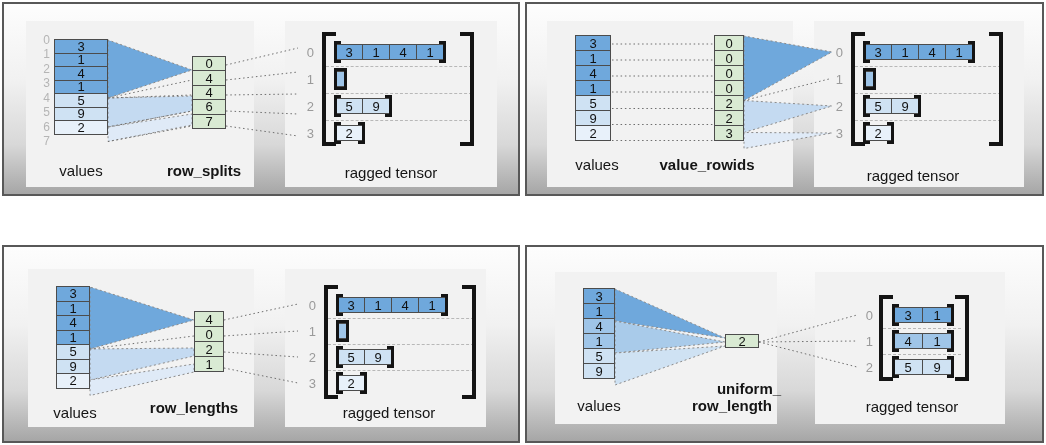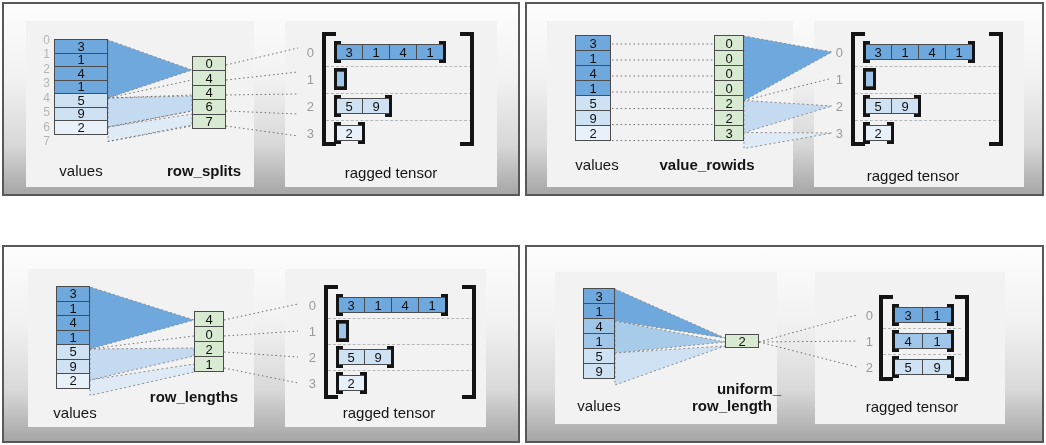--- a/index.html
+++ b/index.html
@@ -235,21 +235,21 @@
       <div class="cell tc c-light">5</div>
       <div class="cell tc c-light">9</div>
       <div class="rbr"></div>
     </div>
     <div class="trow" style="left:332px;top:128px">
       <div class="rbl"></div>
       <div class="cell tc c-pale">2</div>
       <div class="rbr"></div>
     </div>
     <div class="lab" style="left:71px;top:157px">values</div>
-    <div class="lab bold" style="left:190px;top:141px">row_lengths</div>
+    <div class="lab bold" style="left:190px;top:152px">row_lengths</div>
     <div class="lab" style="left:385px;top:157px">ragged tensor</div>
   </div>
 
   <div class="panel" style="left:525px;top:245px;width:519px;height:198px">
     <div class="card" style="left:28px;top:25px;width:222px;height:152px"></div>
     <div class="card" style="left:288px;top:25px;width:190px;height:152px"></div>
     <svg class="ov" width="515" height="194" viewBox="0 0 515 194">
       <polygon class="fan fanD" points="88,42 88,74 198,91"></polygon>
       <polygon class="fan fanM2" points="88,74 88,106 198,95"></polygon>
       <polygon class="fan fanL" points="88,106 88,138 198,99"></polygon>

